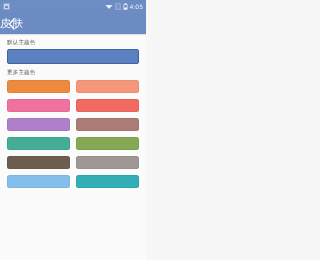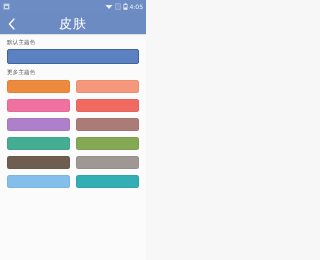--- a/index.html
+++ b/index.html
@@ -37,22 +37,22 @@
     height:21px;flex:0 0 21px;background:#6c8bc3;
     display:flex;align-items:center;position:relative;
     box-shadow:0 1px 1px rgba(0,0,0,.10);
   }
   .backbtn{
     width:22px;height:21px;display:flex;align-items:center;justify-content:center;
     cursor:pointer;
   }
   .backbtn svg{display:block;}
   .title{
-    position:absolute;left:0;right:0;text-align:center;
-    color:#ffffff;font-size:13px;line-height:21px;letter-spacing:1px;
+    position:absolute;left:0;right:0;text-align:left;
+    color:#ffffff;font-size:11px;line-height:21px;letter-spacing:1px;
     pointer-events:none;
   }
 
   
   .content{flex:1 1 auto;overflow:hidden;background:#fbfbfb;display:flex;flex-direction:column;}
   .sec-label{
     font-size:5.5px;color:#5a5a5a;padding:5px 7px 3px 7px;letter-spacing:.2px;
   }
   .default-wrap{padding:0 7px;}
   .swatch-default{

